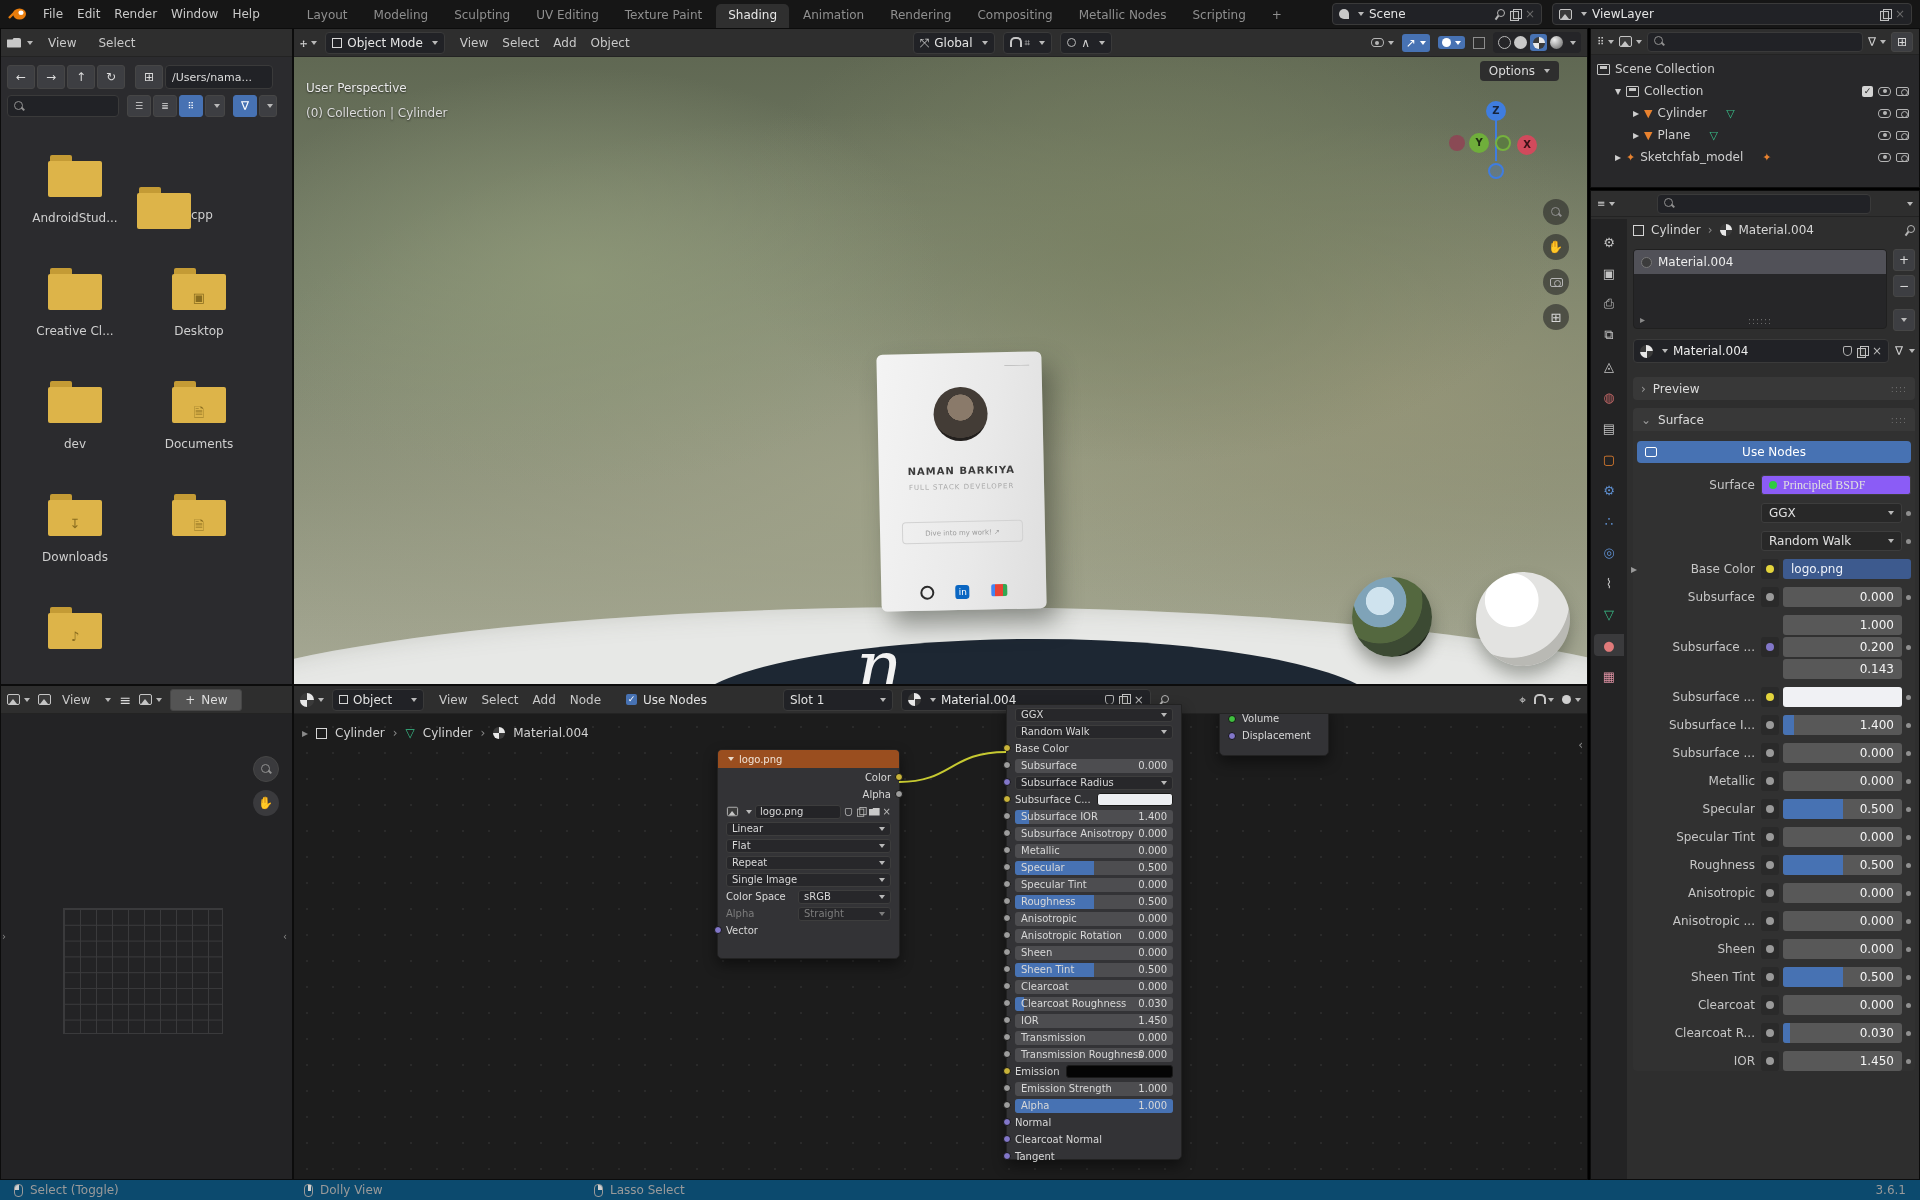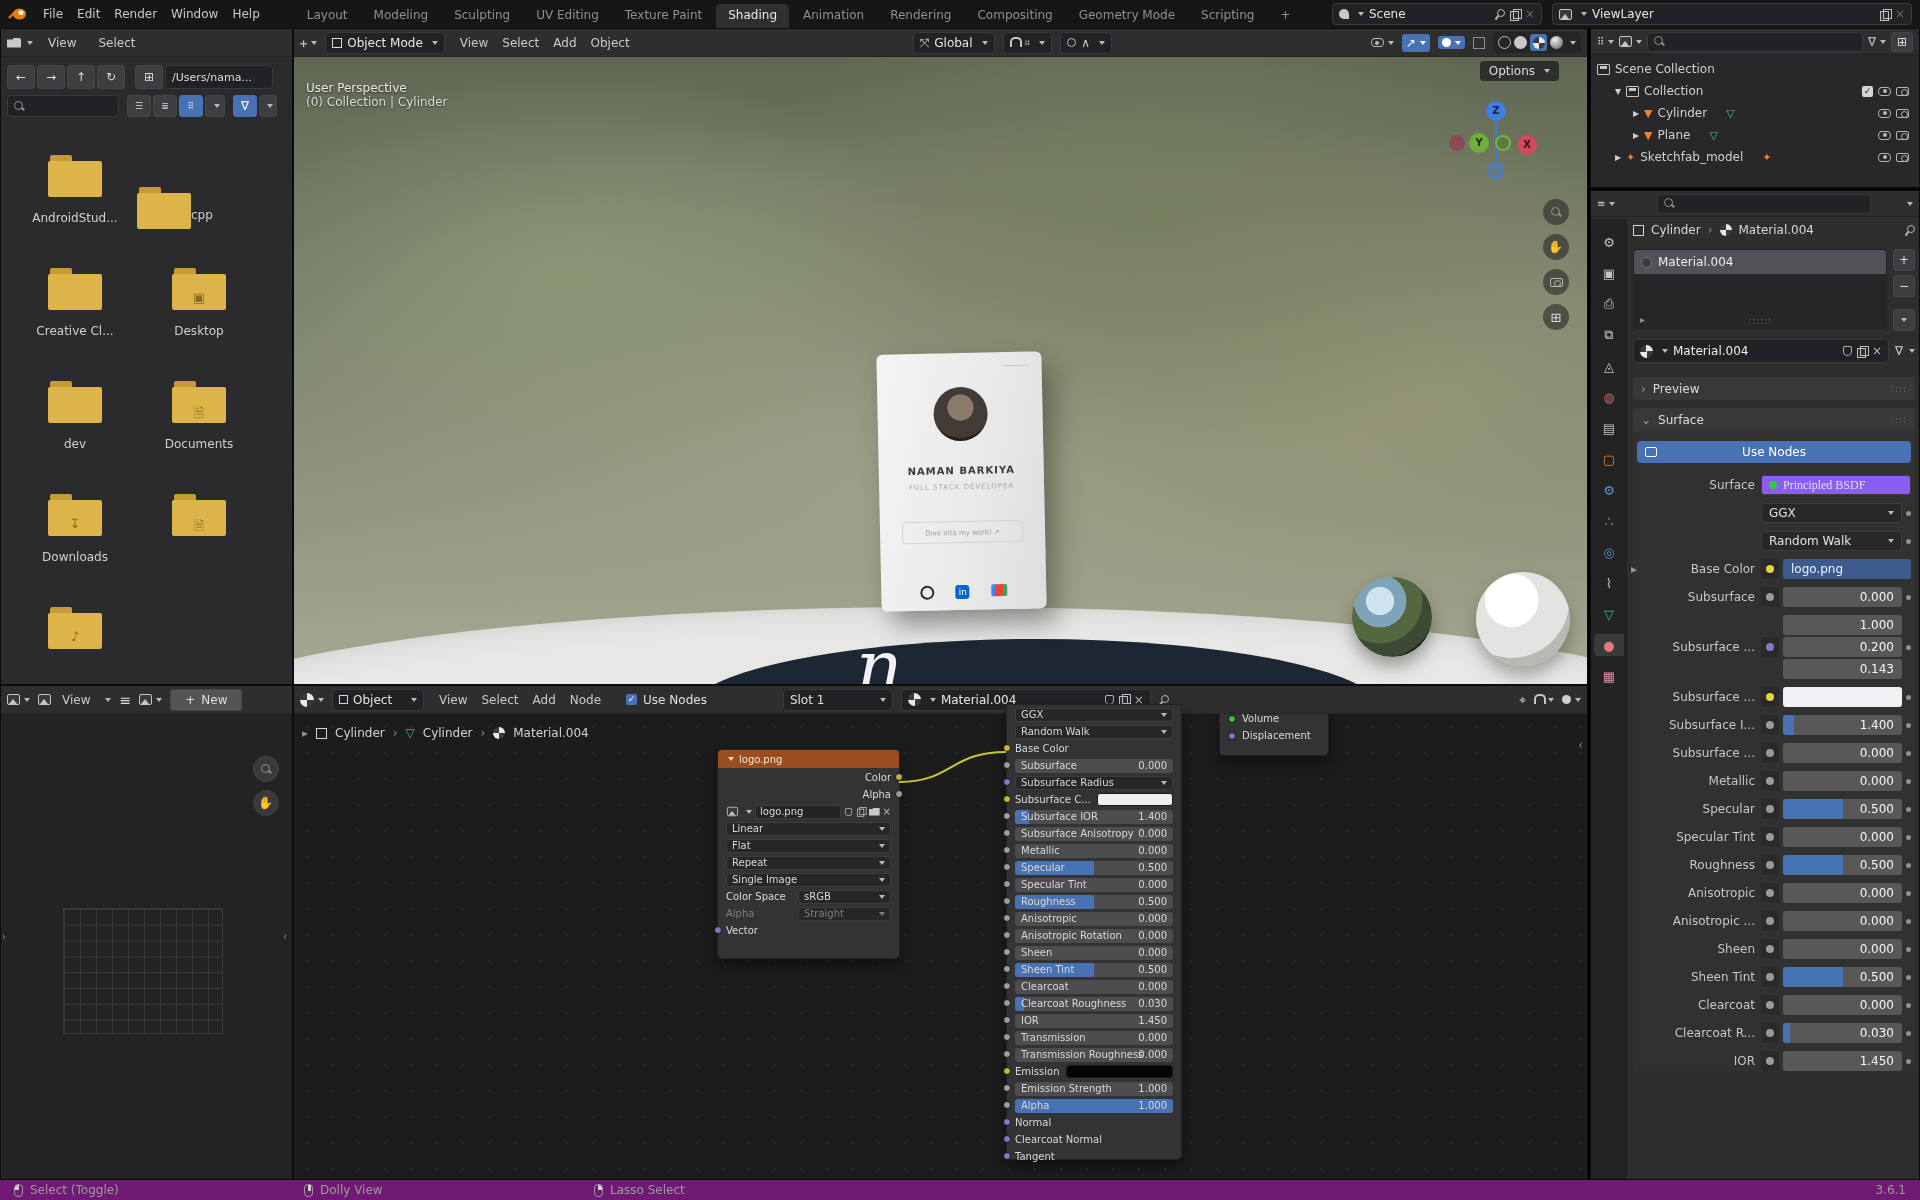--- a/index.html
+++ b/index.html
@@ -98,21 +98,21 @@
   <div id="tb-tabs">
       <span class="tab">Layout</span>
       <span class="tab">Modeling</span>
       <span class="tab">Sculpting</span>
       <span class="tab">UV Editing</span>
       <span class="tab">Texture Paint</span>
       <span class="tab active">Shading</span>
       <span class="tab">Animation</span>
       <span class="tab">Rendering</span>
       <span class="tab">Compositing</span>
-      <span class="tab">Geometry Mode</span>
+      <span class="tab">Metallic Nodes</span>
       <span class="tab">Scripting</span>
       <span class="tab">+</span>
     </div>
   <div style="flex:1"></div>
   <div class="wbox" style="width:210px;margin-right:8px;">
     <span class="dot-ic" style="background:#c8c8c8;border-radius:50% 50% 0 50%;"></span>
       <span class="car"></span>
     <span style="flex:1;color:#e4e4e4;">Scene</span>
     <span class="ic-pin"></span>
     <span class="ic-copy"></span>
@@ -325,21 +325,21 @@
       <span style="width:17px;height:17px;border-radius:3px;background:#4772b3;display:flex;align-items:center;justify-content:center;">
           <span class="ic-ball" style="width:12px;height:12px;"></span>
         </span>
       <span style="width:13px;height:13px;border-radius:50%;background:radial-gradient(circle at 35% 30%,#efefef,#5c5c5c);"></span>
       <span class="car"></span>
     </span>
   </div>
 
   <div class="abs" style="left:12px;top:52px;color:#e8e8e8;text-shadow:0 1px 2px rgba(0,0,0,.6);">
     <div>User Perspective</div>
-    <div style="margin-top:0;color:#dcdcdc;">(0) Collection | Cylinder</div>
+    <div style="margin-top:11px;color:#dcdcdc;">(0) Collection | Cylinder</div>
   </div>
   <div class="abs flex" style="right:28px;top:32px;background:#2e2e2e;border-radius:4px;padding:3px 9px;gap:5px;z-index:6;">
       <span style="color:#dcdcdc;">Options</span>
       <span class="car"></span>
     </div>
 
   <div class="abs" style="right:52px;top:72px;width:80px;height:90px;z-index:6;">
     <div class="abs" style="left:40px;top:18px;width:2px;height:42px;background:#3f7de0;"></div>
     <span class="abs" style="left:31px;top:0;width:20px;height:20px;border-radius:50%;background:#3f7de0;color:#16243d;font-size:10px;font-weight:bold;text-align:center;line-height:20px;">Z</span>
     <span class="abs" style="left:33px;top:62px;width:16px;height:16px;border-radius:50%;border:2px solid #3f7de0;background:rgba(63,125,224,.25);"></span>
@@ -1107,21 +1107,21 @@
                 <span class="val">1.450</span>
               </span>
               <span class="kdot"></span>
             </span>
           </div>
         </div>
     </div>
   </div>
 </div>
 
-<div class="abs" id="statusbar" style="left:0;top:1180px;width:1920px;height:20px;background:#701a75;display:flex;align-items:center;padding:0 14px;color:#9a9a9a;">
+<div class="abs" id="statusbar" style="left:0;top:1180px;width:1920px;height:20px;background:#0c4a6e;display:flex;align-items:center;padding:0 14px;color:#9a9a9a;">
   <div id="sb-hints" class="flex" style="gap:0;">
       <span class="flex" style="gap: 7px; width: 290px;">
         <span class="mouse left"></span>
         <span>Select (Toggle)</span>
       </span>
       <span class="flex" style="gap: 7px; width: 290px;">
         <span class="mouse middle"></span>
         <span>Dolly View</span>
       </span>
       <span class="flex" style="gap: 7px; width: auto;">

